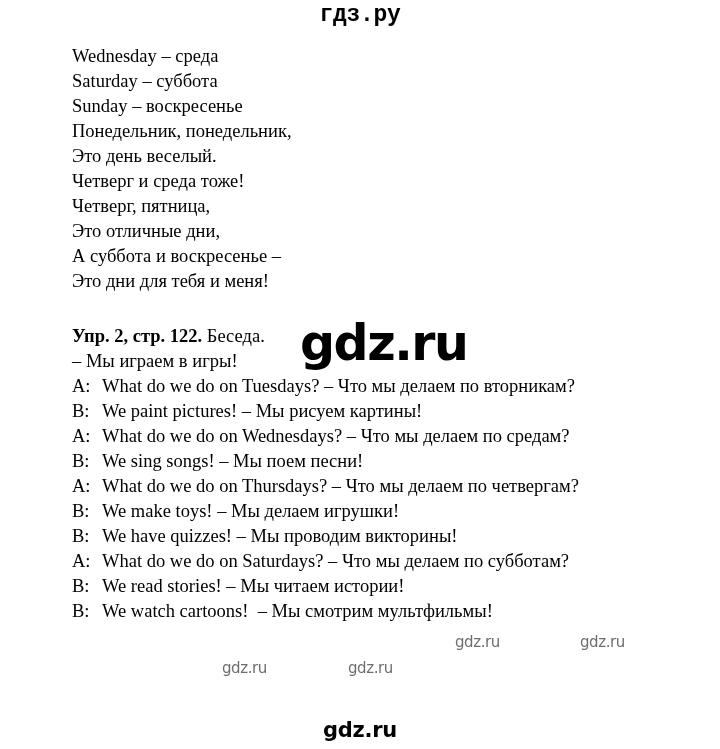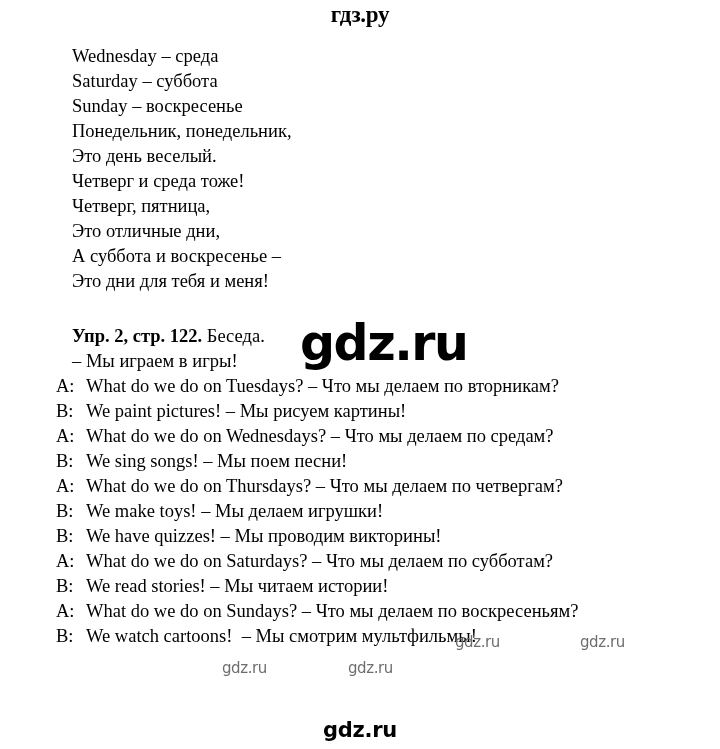--- a/index.html
+++ b/index.html
@@ -19,21 +19,21 @@
   
   .site-header {
     position: absolute;
     top: 0;
     left: 0;
     width: 720px;
     height: 32px;
     text-align: center;
   }
   .site-header-text {
-    font-family: Liberation Serif, serif;
+    font-family: Liberation Mono, monospace;
     font-weight: bold;
     font-size: 23px;
     letter-spacing: -0.3px;
     line-height: 30px;
     color: #000000;
   }
 
   
   .page {
     position: absolute;
@@ -69,21 +69,21 @@
     font-weight: normal;
   }
 
   .qa-line {
     font-size: 18.5px;
     line-height: 25px;
     white-space: pre;
   }
 
   .dialogue-block {
-    padding-left: 56px;
+    padding-left: 72px;
     padding-right: 8px;
   }
   .dialogue-line {
     font-size: 18.5px;
     line-height: 25px;
     white-space: pre;
   }
   .dialogue-line .speaker {
     display: inline-block;
     width: 30px;
@@ -156,21 +156,20 @@
   <div class="dialogue-block">
     <div class="dialogue-line"><span class="speaker">A:</span><span>What do we do on Tuesdays? – Что мы делаем по вторникам?</span></div>
     <div class="dialogue-line"><span class="speaker">B:</span><span>We paint pictures! – Мы рисуем картины!</span></div>
     <div class="dialogue-line"><span class="speaker">A:</span><span>What do we do on Wednesdays? – Что мы делаем по средам?</span></div>
     <div class="dialogue-line"><span class="speaker">B:</span><span>We sing songs! – Мы поем песни!</span></div>
     <div class="dialogue-line"><span class="speaker">A:</span><span>What do we do on Thursdays? – Что мы делаем по четвергам?</span></div>
     <div class="dialogue-line"><span class="speaker">B:</span><span>We make toys! – Мы делаем игрушки!</span></div>
     <div class="dialogue-line"><span class="speaker">B:</span><span>We have quizzes! – Мы проводим викторины!</span></div>
     <div class="dialogue-line"><span class="speaker">A:</span><span>What do we do on Saturdays? – Что мы делаем по субботам?</span></div>
     <div class="dialogue-line"><span class="speaker">B:</span><span>We read stories! – Мы читаем истории!</span></div>
-    <div class="dialogue-line"><span class="speaker">A:</span><span>What do we do on Sundays? – Что мы делаем по воскресеньям?</span></div>
     <div class="dialogue-line"><span class="speaker">B:</span><span>We watch cartoons!  – Мы смотрим мультфильмы!</span></div>
   </div>
 
 </div>
 
 <div class="wm-big">gdz.ru</div>
 
 <div class="wm-small" style="left:455px; top:634px;">gdz.ru</div>
 <div class="wm-small" style="left:580px; top:634px;">gdz.ru</div>
 <div class="wm-small" style="left:222px; top:660px;">gdz.ru</div>

